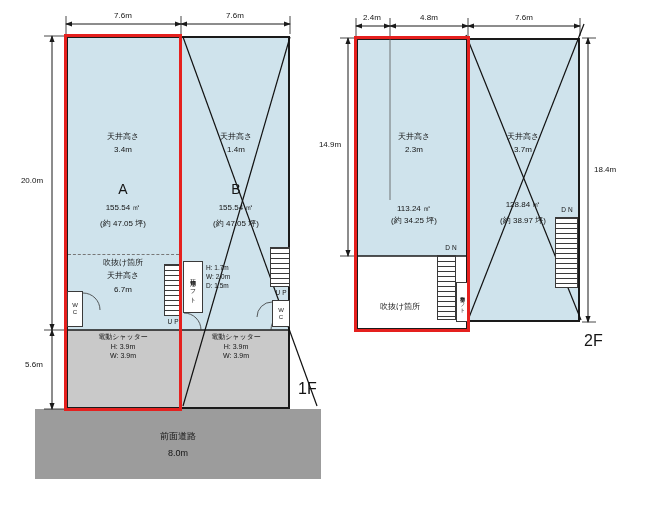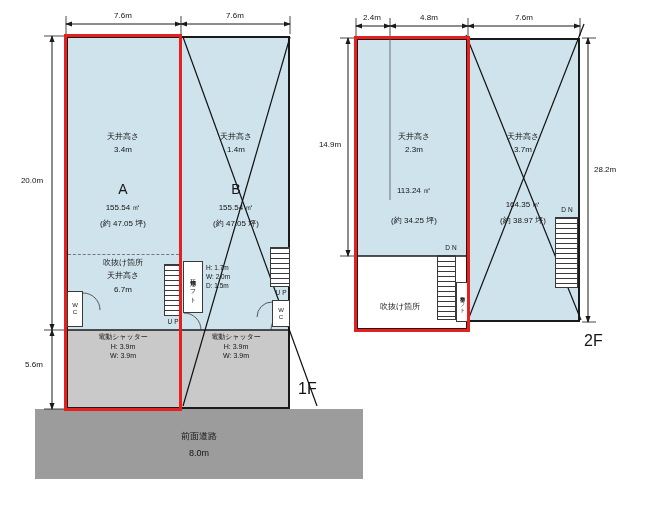--- a/index.html
+++ b/index.html
@@ -30,21 +30,21 @@
   .wall{stroke:#1a1a1a;stroke-width:1.5}
   .thin{stroke:#555;stroke-width:0.8}
   .xline{stroke:#111;stroke-width:1.2}
   .arc{fill:none;stroke:#333;stroke-width:0.8}
 </style>
 </head>
 <body>
 
 <div class="stage">
 
-  <div class="fill road" style="left:35px;top:409px;width:328px;height:70px;background:var(--road_fill)">
+  <div class="fill road" style="left:35px;top:409px;width:286px;height:70px;background:var(--road_fill)">
     <div>前面道路</div>
     <div>8.0m</div>
   </div>
   <div class="fill" style="left:66px;top:36px;width:224px;height:294px;background:var(--floor_fill)"></div>
   <div class="fill" style="left:66px;top:330px;width:224px;height:79px;background:var(--shutter_fill)"></div>
   <div class="outline" style="left:66px;top:36px;width:224px;height:373px"></div>
 
   <div class="fill" style="left:356px;top:38px;width:112px;height:218px;background:var(--floor_fill)"></div>
   <div class="fill" style="left:356px;top:256px;width:112px;height:74px;background:var(--void_fill)"></div>
   <div class="fill" style="left:468px;top:38px;width:112px;height:284px;background:var(--floor_fill)"></div>
@@ -148,35 +148,35 @@
   <div class="t s7" style="left:236px;top:333px">電動シャッター</div>
   <div class="t s7" style="left:236px;top:343px">H: 3.9m</div>
   <div class="t s7" style="left:236px;top:352px">W: 3.9m</div>
 
   <div class="tl f12" style="left:298px;top:381px">1F</div>
 
   <div class="t" style="left:372px;top:14px">2.4m</div>
   <div class="t" style="left:429px;top:14px">4.8m</div>
   <div class="t" style="left:524px;top:14px">7.6m</div>
   <div class="t" style="left:330px;top:141px">14.9m</div>
-  <div class="tl" style="left:594px;top:166px">28.2m</div>
+  <div class="tl" style="left:594px;top:166px">18.4m</div>
 
   <div class="t" style="left:414px;top:133px">天井高さ</div>
   <div class="t" style="left:414px;top:146px">2.3m</div>
-  <div class="t" style="left:414px;top:187px">113.24 ㎡</div>
+  <div class="t" style="left:414px;top:205px">113.24 ㎡</div>
   <div class="t" style="left:414px;top:217px">(約 34.25 坪)</div>
   <div class="t" style="left:400px;top:303px">吹抜け箇所</div>
   <div class="t small sp" style="left:452px;top:245px">DN</div>
   <div class="stairs" style="left:437px;top:255px;width:19px;height:65px"></div>
   <div class="box" style="left:456px;top:282px;width:12px;height:40px">
     <span class="v v5">荷物用リフト</span>
   </div>
 
   <div class="t" style="left:523px;top:133px">天井高さ</div>
   <div class="t" style="left:523px;top:146px">3.7m</div>
-  <div class="t" style="left:523px;top:201px">164.35 ㎡</div>
+  <div class="t" style="left:523px;top:201px">128.84 ㎡</div>
   <div class="t" style="left:523px;top:217px">(約 38.97 坪)</div>
   <div class="t small sp" style="left:568px;top:207px">DN</div>
   <div class="stairs" style="left:555px;top:217px;width:23px;height:71px"></div>
 
   <div class="tl f12" style="left:584px;top:333px">2F</div>
 
 </div>
 
 </body></html>

